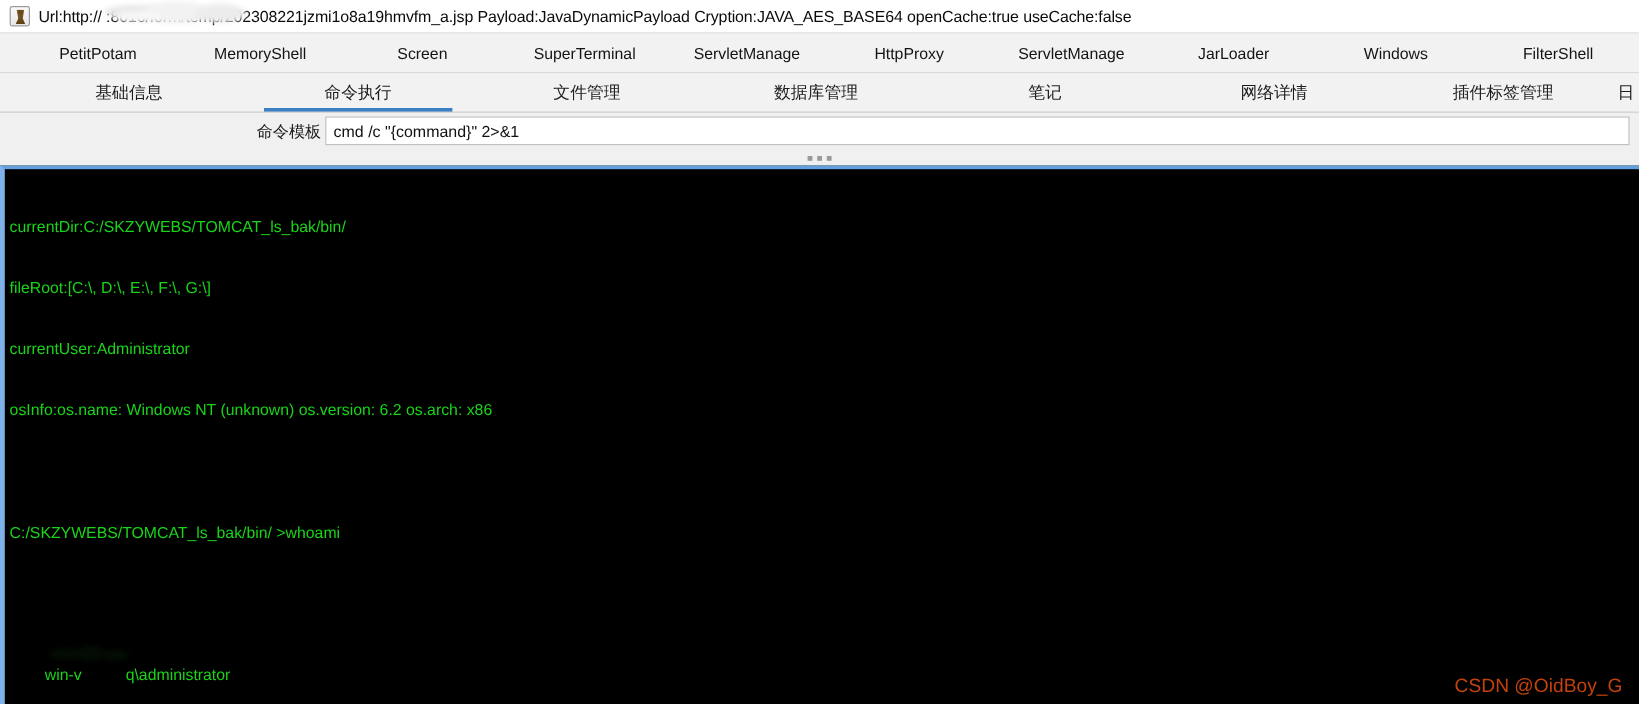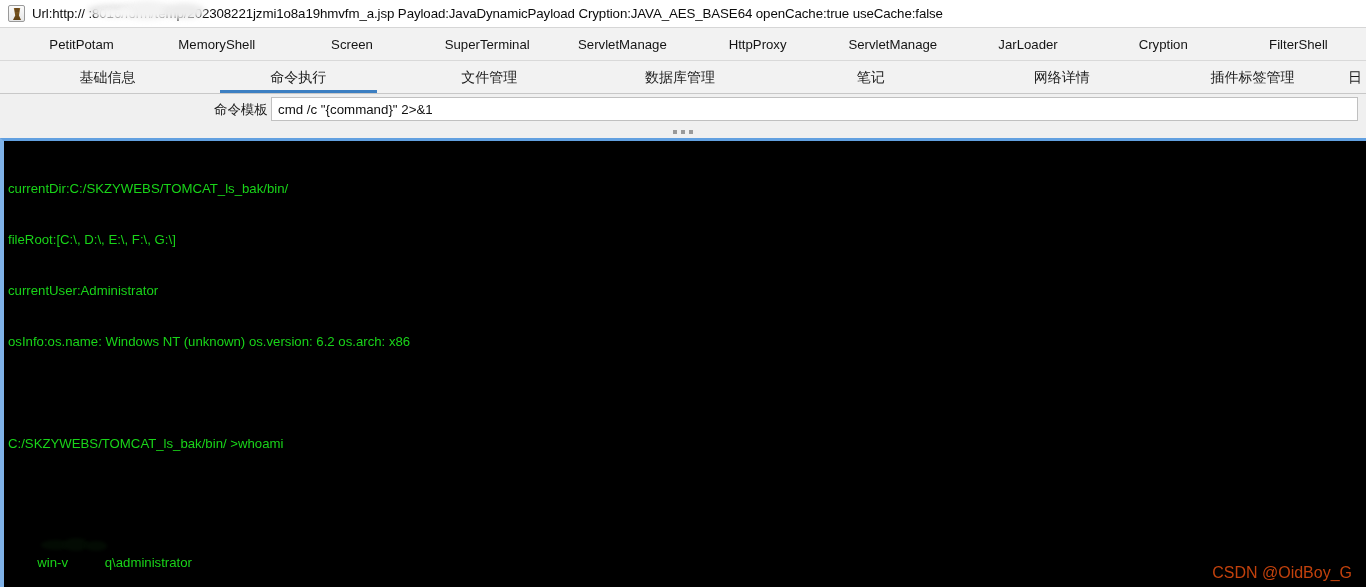--- a/index.html
+++ b/index.html
@@ -245,21 +245,21 @@
   <div class="plugin-tabs">
     <div class="lead"></div>
     <div class="plugin-tab">PetitPotam</div>
     <div class="plugin-tab">MemoryShell</div>
     <div class="plugin-tab">Screen</div>
     <div class="plugin-tab">SuperTerminal</div>
     <div class="plugin-tab">ServletManage</div>
     <div class="plugin-tab">HttpProxy</div>
     <div class="plugin-tab">ServletManage</div>
     <div class="plugin-tab">JarLoader</div>
-    <div class="plugin-tab">Cryption</div>
+    <div class="plugin-tab">Windows</div>
     <div class="plugin-tab">FilterShell</div>
   </div>
 
   <div class="func-tabs">
     <div class="lead"></div>
     <div class="func-tab">基础信息</div>
     <div class="func-tab selected">命令执行</div>
     <div class="func-tab">文件管理</div>
     <div class="func-tab">数据库管理</div>
     <div class="func-tab">笔记</div>

